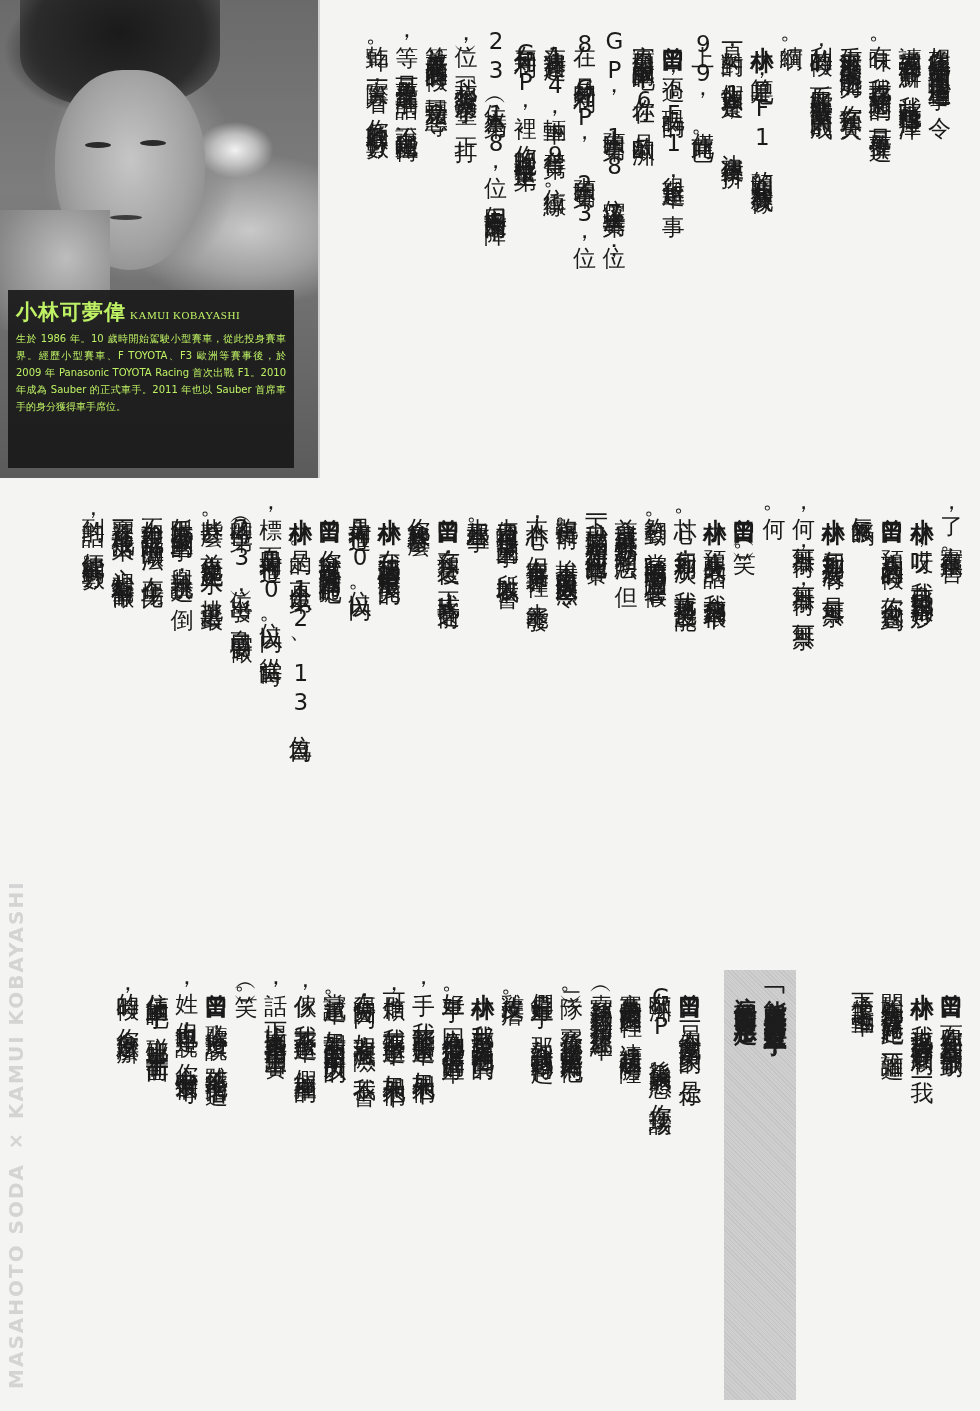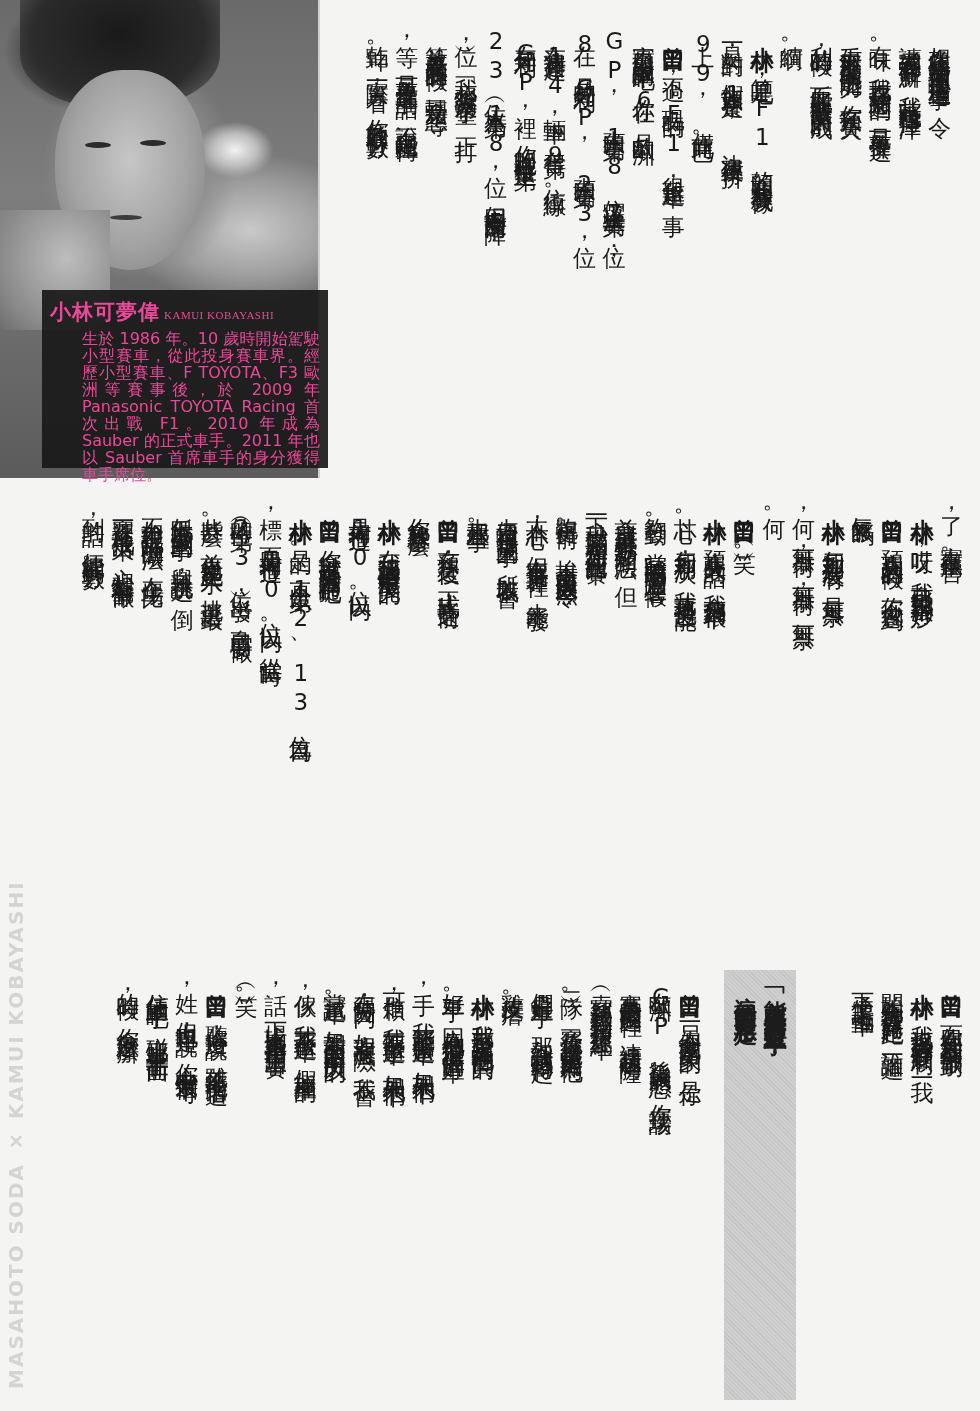--- a/index.html
+++ b/index.html
@@ -31,30 +31,30 @@
   }
   .photo .eye { position: absolute; width: 26px; height: 6px; background: #2a2a2a; border-radius: 50%; }
   .photo .eye.l { left: 85px; top: 142px; }
   .photo .eye.r { left: 140px; top: 140px; }
   .photo .mouth { position: absolute; left: 110px; top: 215px; width: 32px; height: 5px; background: #3c3c3c; border-radius: 50%; }
   .photo .hand {
     position: absolute; left: 0; top: 210px; width: 110px; height: 120px;
     background: radial-gradient(ellipse at 60% 40%, #bdbdbd 0%, #8a8a8a 70%, transparent 100%);
   }
   .caption {
-    position: absolute; left: 42px; top: 290px; width: 286px; height: 178px;
+    position: absolute; left: 8px; top: 290px; width: 286px; height: 178px;
     background: rgba(25,25,25,0.92);
-    color: #ec4899; padding: 8px 8px; box-sizing: border-box;
+    color: #bef264; padding: 8px 8px; box-sizing: border-box;
   }
   .caption .name { font-size: 21px; font-weight: bold; letter-spacing: 1px; }
   .caption .name-en {
     font-family: "Liberation Serif", "DejaVu Serif", serif;
     font-size: 11px; letter-spacing: 0.5px; margin-left: 4px;
   }
-  .caption .bio { font-size: 16px; line-height: 17px; margin-top: 4px; text-align: justify; margin-left: 32px; }
+  .caption .bio { font-size: 10px; line-height: 17px; margin-top: 4px; text-align: justify; }
 
   .band { position: absolute; display: flex; flex-direction: row-reverse; }
   .col {
     writing-mode: vertical-rl;
     text-orientation: upright;
     font-size: 23px; line-height: 29px; width: 29.6px;
     letter-spacing: 3px;
     white-space: nowrap;
   }
   .col .sp { font-weight: bold; font-family: "DejaVu Sans", sans-serif; }

